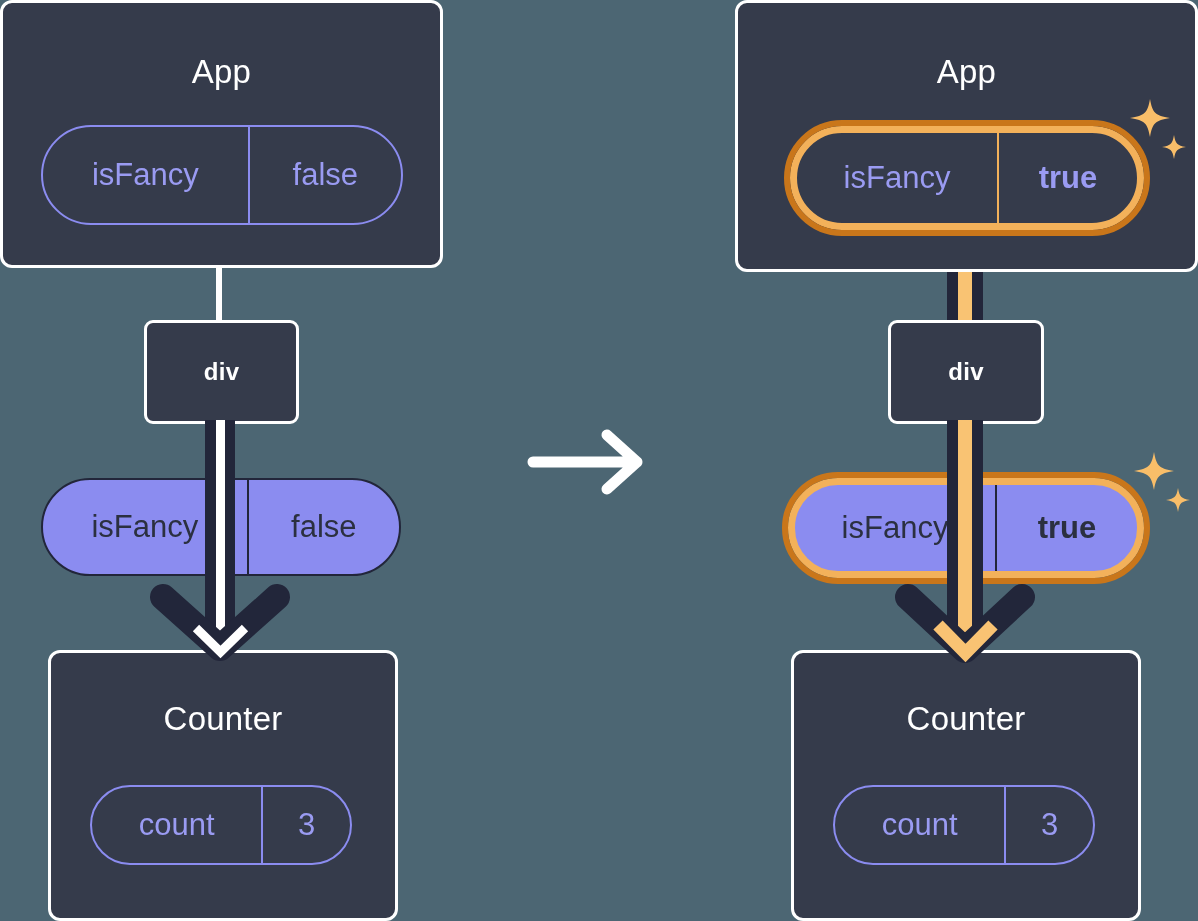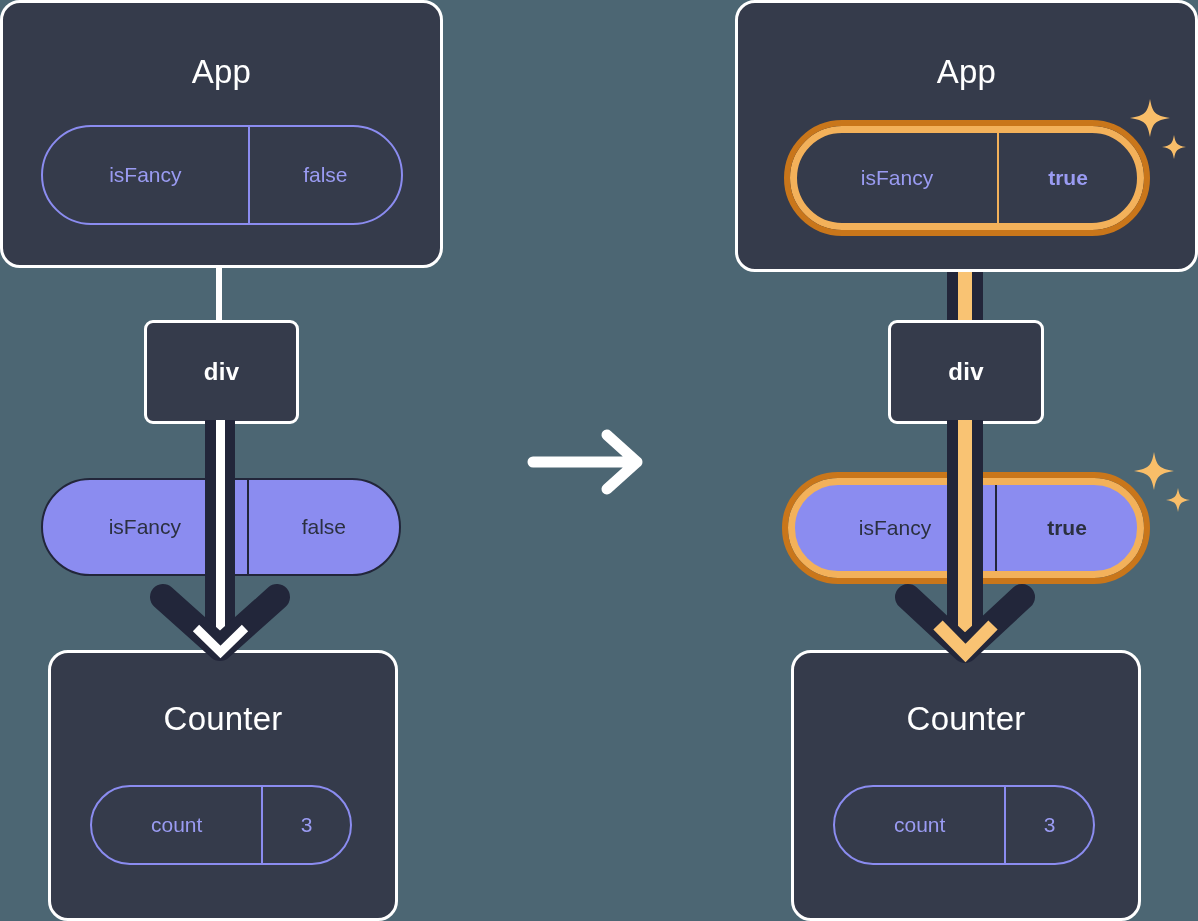--- a/index.html
+++ b/index.html
@@ -12,21 +12,21 @@
   }
   .stage{position:absolute;inset:0;}
 
   
   .panel{position:absolute;}
 
   .compbox{
     position:absolute;
     background:#353b4b;
     border:3px solid #ffffff;
-    border-radius:20px;
+    border-radius:12px;
     box-sizing:border-box;
     z-index:6;
   }
   .comp-title{
     position:absolute;left:0;right:0;
     text-align:center;
     color:#ffffff;
     font-size:33px;
     letter-spacing:.2px;
   }
@@ -46,21 +46,21 @@
   .pill{
     position:absolute;
     box-sizing:border-box;
     display:flex;align-items:stretch;
     border-radius:999px;
     z-index:8;
   }
   .pill .cellA,.pill .cellB{
     display:flex;align-items:center;justify-content:center;
     box-sizing:border-box;
-    font-size:21px;
+    font-size:31px;
     white-space:nowrap;
   }
 
   
   .pill-outline{
     border:2px solid #8b8cf0;
     background:transparent;
   }
   .pill-outline .cellA{color:#9a9bf2;}
   .pill-outline .cellB{color:#9a9bf2;border-left:2px solid #8b8cf0;}

